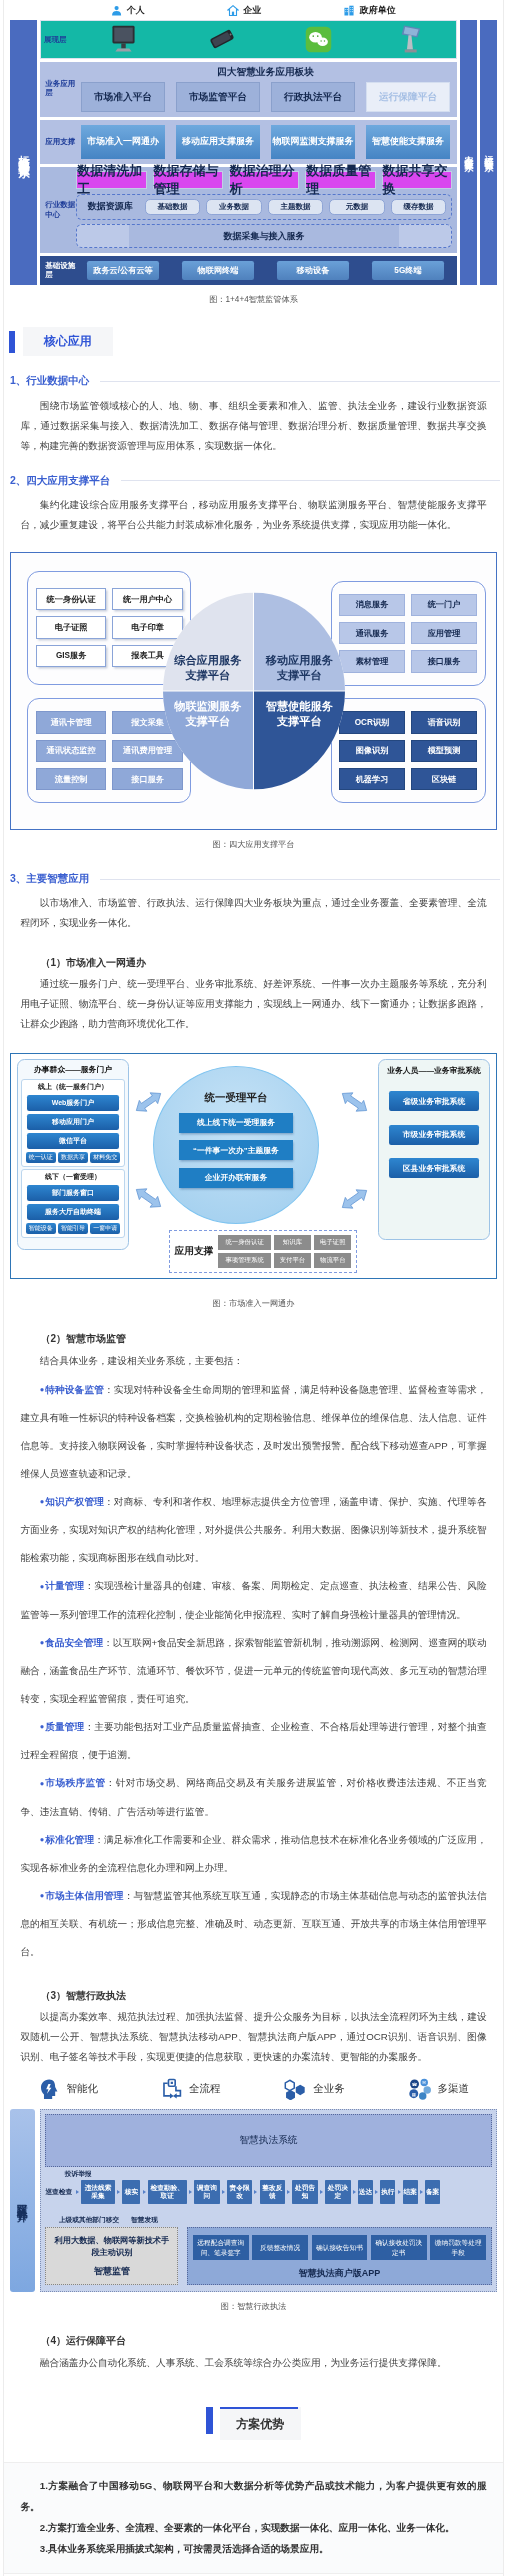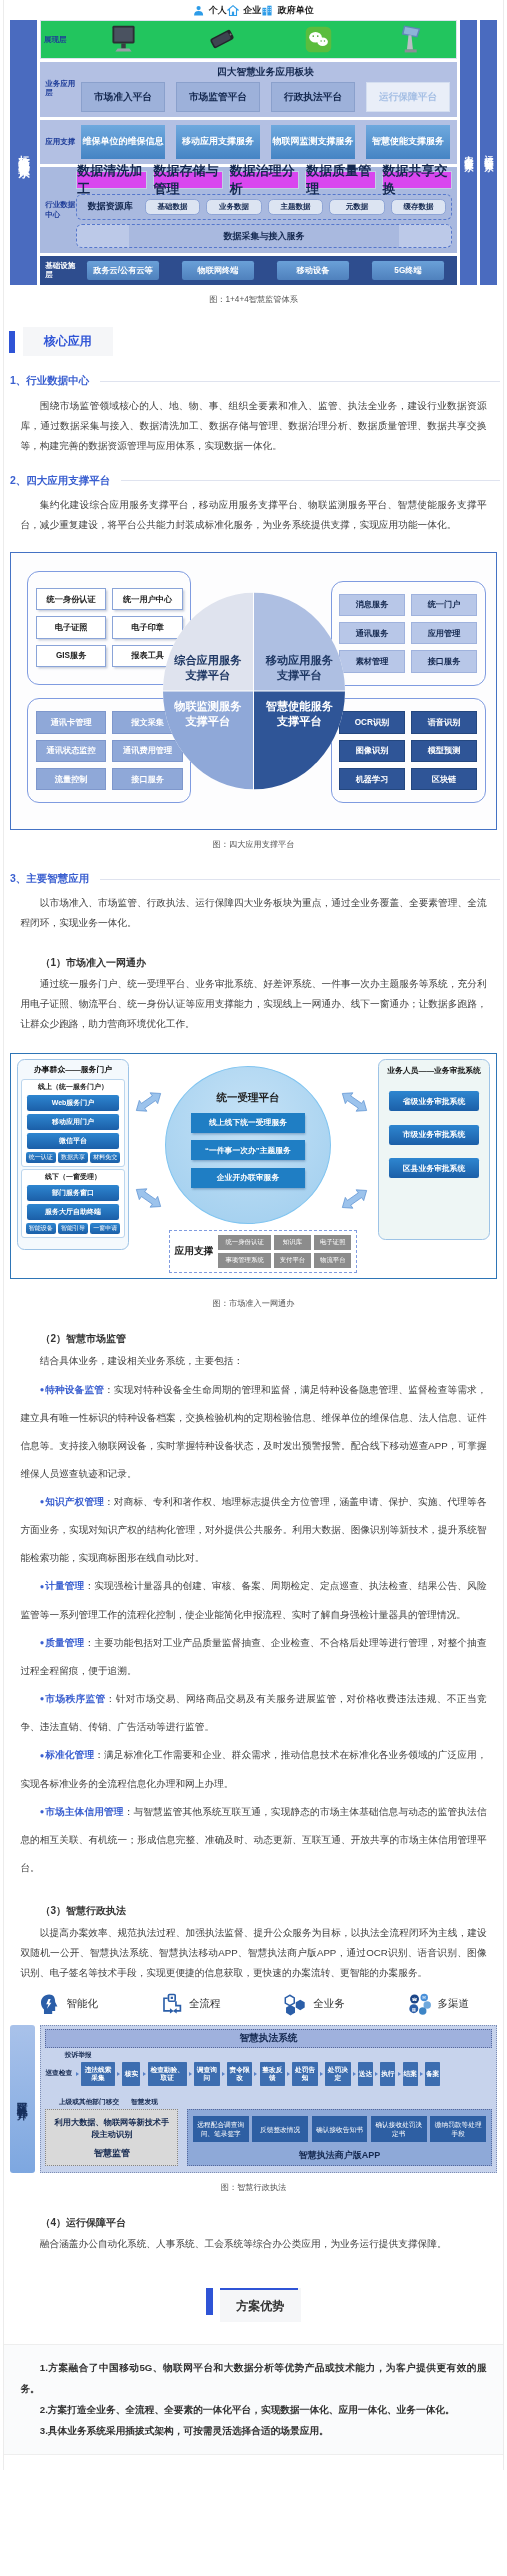--- a/index.html
+++ b/index.html
@@ -1,31 +1,31 @@
 <!DOCTYPE html>
 <html style="font-size:12px"><head>
 <meta charset="utf-8">
 <style>
   * { box-sizing:border-box; margin:0; padding:0; }
   body { width:507px; background:#fff; font-family:"Liberation Sans","DejaVu Sans",sans-serif; color:#404040; }
   .frame { width:501px; margin:0 3px; border-left:0.7px solid #ececec; border-right:0.7px solid #ececec; padding-bottom:15px; background:#fff; }
 
   
-  .users-row { display:flex; justify-content:center; padding:3.7px 0 3px; }
+  .users-row { display:flex; justify-content:center; gap:82px; padding:3.7px 0 3px; }
   .user { display:flex; align-items:center; gap:4.5px; font-size:9px; font-weight:bold; color:#1a1a1a; }
 
   
   .arch { display:flex; margin:0 6px; gap:3px; }
   .vbar { background:#4a6bbf; color:#fff; writing-mode:vertical-lr; text-orientation:upright; display:flex; align-items:center; justify-content:center; font-weight:bold; letter-spacing:1.5px; }
   .vbar.left { width:27px; font-size:11.2px; }
   .vbar.right { width:17px; font-size:9px; }
   .arch-main { flex:1; display:flex; flex-direction:column; gap:3px; }
   .band { display:flex; align-items:stretch; }
   .band-label { width:34px; color:#1f3d99; font-weight:bold; font-size:7.5px; display:flex; align-items:center; padding-left:3px; line-height:1.25; }
-  .present-band { background:#22c55e; border:0.7px solid #dde3ee; height:39px; }
+  .present-band { background:#14b8a6; border:0.7px solid #dde3ee; height:39px; }
   .devices { flex:1; display:flex; justify-content:space-around; align-items:center; }
   .biz-band { background:#b3c0e3; padding:2.2px 2.2px 4.5px; }
   .biz-inner { flex:1; }
   .biz-title { text-align:center; font-weight:bold; color:#14284f; font-size:9.7px; padding:2.2px 0 3px; }
   .biz-boxes { display:flex; gap:10.5px; padding:0 4.5px; }
   .biz-box { flex:1; background:#9db1da; border:0.7px solid #8aa0cc; height:30px; display:flex; align-items:center; justify-content:center; font-weight:bold; color:#14284f; font-size:9.7px; }
   .biz-box.ghost { background:#e9eef8; border-color:#d4def0; color:#a5bfe4; }
   .support-band { background:#b3c0e3; padding:5.2px 2.2px; }
   .support-boxes { flex:1; display:flex; gap:10.5px; padding:0 4.5px; }
   .support-box { flex:1; background:linear-gradient(#6fa9de,#4584c4); height:34px; display:flex; align-items:center; justify-content:center; color:#fff; font-weight:bold; font-size:9px; text-align:center; }
@@ -73,21 +73,21 @@
 
   
   .fig-access { position:relative; margin:19px 6px; height:226px; border:1.5px solid #2e75b6; background:#fff; }
   .acc-left { position:absolute; left:6px; top:4.5px; width:112px; height:191px; border:0.7px solid #9dc3e6; border-radius:7.5px; background:#f4f9fd; padding:3px; }
   .acc-title { font-weight:bold; font-size:7.8px; color:#111; text-align:center; padding:1.5px 0; }
   .acc-sec { border:0.7px solid #bcd6ee; background:#fff; border-radius:3px; margin-top:2.2px; padding:1.5px 2.2px 2.2px; }
   .acc-sec-title { font-size:7px; font-weight:bold; color:#222; text-align:center; }
   .acc-bar { background:linear-gradient(#2e86d0,#1b5fa8); color:#fff; font-size:7px; font-weight:bold; text-align:center; border-radius:2.2px; padding:3px 0.7px; margin:3px 3px 0; }
   .acc-chips { display:flex; gap:2.2px; margin:3.7px 1.5px 0.7px; }
   .acc-chip { flex:1; background:linear-gradient(#2e86d0,#1b5fa8); color:#fff; font-size:6px; border-radius:2.2px; text-align:center; padding:1.5px 0; line-height:1.3; }
-  .acc-circle { position:absolute; left:154px; top:12px; width:166px; height:158px; border-radius:50%; background:radial-gradient(circle at 50% 35%,#c5e2f6,#9ecdee); border:1.5px solid #7fc4f0; text-align:center; }
+  .acc-circle { position:absolute; left:142px; top:12px; width:166px; height:158px; border-radius:50%; background:radial-gradient(circle at 50% 35%,#c5e2f6,#9ecdee); border:1.5px solid #7fc4f0; text-align:center; }
   .acc-circle-title { font-weight:bold; font-size:10.5px; color:#222; margin-top:24px; }
   .acc-cbox { width:114px; margin:7.5px auto 0; background:#1f7ec4; color:#fff; font-size:7.8px; font-weight:bold; padding:4.5px 1.5px; box-shadow:0.7px 1.5px 2.2px rgba(30,70,120,.4); }
   .acc-right { position:absolute; right:6px; top:4.5px; width:112px; height:181px; border:0.7px solid #9dc3e6; border-radius:7.5px; background:#eef6f5; padding:3.7px; }
   .acc-right .acc-bar { margin:13.5px 6px 0; padding:4.5px 0.7px; font-size:7.8px; }
   .acc-dashed { position:absolute; left:158px; top:176px; width:188px; height:43px; border:1.5px dashed #7f9be0; padding:3px 4.5px; display:flex; align-items:center; gap:5.2px; background:#fff; }
   .acc-sup-label { font-weight:bold; font-size:9.7px; color:#222; white-space:nowrap; }
   .acc-sup-grid { flex:1; display:grid; grid-template-columns:1.4fr 1fr 1fr; gap:3px; }
   .acc-sup-chip { background:#8c8c8c; color:#fff; font-size:6.4px; text-align:center; padding:3px 0.7px; }
   .dbl-arrow { position:absolute; width:33px; height:18px; }
   .dbl-arrow svg { width:100%; height:100%; }
@@ -97,21 +97,21 @@
   .bullet .dot { color:#3a5fd0; font-size:7.5px; vertical-align:0.7px; margin-right:0.7px; }
   .bullet .term { color:#3a5fd0; font-weight:bold; }
   .intro-line { font-size:9.7px; line-height:22.4px; margin:3px 16.4px; text-indent:2em; }
 
   
   .feat-row { display:flex; justify-content:space-between; margin:10.5px 34px 9px; }
   .feat { display:flex; align-items:center; gap:6px; font-size:10.5px; color:#333; }
   .fig-enforce { display:flex; margin:4.5px 6px; gap:4.5px; }
   .enf-side { width:25.4px; border-radius:3px; background:linear-gradient(#a9c2ea,#7da7e0); color:#17305e; font-weight:bold; writing-mode:vertical-lr; text-orientation:upright; display:flex; align-items:center; justify-content:center; font-size:10.5px; letter-spacing:1.5px; }
   .enf-main { flex:1; background:#c7d3ec; border:0.7px dotted #7c8db4; padding:3.7px 4.5px 6px; }
-  .enf-sys { background:#9fb1dd; border:0.7px dotted #56679a; text-align:center; font-weight:bold; color:#14284f; padding:2px; font-size:9.7px; }
+  .enf-sys { background:#9fb1dd; border:0.7px dotted #56679a; text-align:center; font-weight:normal; color:#14284f; padding:19px; font-size:9.7px; }
   .enf-app { background:#8ca3d6; border:0.7px dotted #56679a; margin:4.5px 9px; text-align:center; font-weight:bold; color:#14284f; padding:2.2px; font-size:9px; }
   .enf-srcs { display:flex; font-size:6.7px; font-weight:bold; color:#14284f; margin:3px 0 1.5px 19.4px; gap:10.5px; }
   .enf-flow { display:flex; align-items:stretch; gap:2.2px; margin:1.5px 0 0; }
   .flow-arrow { align-self:center; width:0; height:0; border-top:2.2px solid transparent; border-bottom:2.2px solid transparent; border-left:3px solid #5580c8; flex:none; }
   .flow-box { background:#3c6db0; color:#fff; font-size:6.7px; font-weight:bold; text-align:center; padding:3.7px 0.7px; display:flex; align-items:center; justify-content:center; line-height:1.25; border-radius:0.7px; }
   .src-label { font-size:6.7px; font-weight:bold; color:#14284f; align-self:center; white-space:nowrap; margin-right:1.5px; }
   .enf-bottom { display:flex; gap:9px; margin-top:12px; align-items:flex-end; }
   .enf-bl { width:133px; }
   .enf-bl-labels { display:flex; gap:12px; font-size:6.7px; font-weight:bold; color:#14284f; margin:0 0 2.2px 13.5px; }
   .smart-box { background:#d9d9d9; border:0.7px dotted #858585; text-align:center; padding:6.7px 4.5px 5.2px; font-size:8.2px; font-weight:bold; color:#14284f; line-height:1.5; }
@@ -217,21 +217,21 @@
             <div class="biz-box">市场监管平台</div>
             <div class="biz-box">行政执法平台</div>
             <div class="biz-box ghost">运行保障平台</div>
           </div>
         </div>
       </div>
 
       <div class="band support-band">
         <div class="band-label">应用支撑</div>
         <div class="support-boxes">
-          <div class="support-box">维保单位的维保信息</div>
+          <div class="support-box">市场准入一网通办</div>
           <div class="support-box">移动应用支撑服务</div>
           <div class="support-box">物联网监测支撑服务</div>
           <div class="support-box">智慧使能支撑服务</div>
         </div>
       </div>
 
       <div class="band data-band">
         <div class="band-label">行业数据中心</div>
         <div class="data-inner">
           <div class="data-row1">
@@ -411,20 +411,21 @@
     </div>
   </div>
   <div class="fig-caption">图：市场准入一网通办</div>
 
   <div class="sub-heading">（2）智慧市场监管</div>
   <p class="intro-line">结合具体业务，建设相关业务系统，主要包括：</p>
 
   <p class="bullet"><span class="dot">●</span><span class="term">特种设备监管</span><span>：实现对特种设备全生命周期的管理和监督，满足特种设备隐患管理、监督检查等需求，建立具有唯一性标识的特种设备档案，交换检验机构的定期检验信息、维保单位的维保信息、法人信息、证件信息等。支持接入物联网设备，实时掌握特种设备状态，及时发出预警报警。配合线下移动巡查APP，可掌握维保人员巡查轨迹和记录。</span></p>
   <p class="bullet"><span class="dot">●</span><span class="term">知识产权管理</span><span>：对商标、专利和著作权、地理标志提供全方位管理，涵盖申请、保护、实施、代理等各方面业务，实现对知识产权的结构化管理，对外提供公共服务。利用大数据、图像识别等新技术，提升系统智能检索功能，实现商标图形在线自动比对。</span></p>
   <p class="bullet"><span class="dot">●</span><span class="term">计量管理</span><span>：实现强检计量器具的创建、审核、备案、周期检定、定点巡查、执法检查、结果公告、风险监管等一系列管理工作的流程化控制，使企业能简化申报流程、实时了解自身强检计量器具的管理情况。</span></p>
+  <p class="bullet"><span class="dot">●</span><span class="term">食品安全管理</span><span>：以互联网+食品安全新思路，探索智能监管新机制，推动溯源网、检测网、巡查网的联动融合，涵盖食品生产环节、流通环节、餐饮环节，促进一元单元的传统监管向现代高效、多元互动的智慧治理转变，实现全程监管留痕，责任可追究。</span></p>
   <p class="bullet"><span class="dot">●</span><span class="term">质量管理</span><span>：主要功能包括对工业产品质量监督抽查、企业检查、不合格后处理等进行管理，对整个抽查过程全程留痕，便于追溯。</span></p>
   <p class="bullet"><span class="dot">●</span><span class="term">市场秩序监管</span><span>：针对市场交易、网络商品交易及有关服务进展监管，对价格收费违法违规、不正当竞争、违法直销、传销、广告活动等进行监管。</span></p>
   <p class="bullet"><span class="dot">●</span><span class="term">标准化管理</span><span>：满足标准化工作需要和企业、群众需求，推动信息技术在标准化各业务领域的广泛应用，实现各标准业务的全流程信息化办理和网上办理。</span></p>
   <p class="bullet"><span class="dot">●</span><span class="term">市场主体信用管理</span><span>：与智慧监管其他系统互联互通，实现静态的市场主体基础信息与动态的监管执法信息的相互关联、有机统一；形成信息完整、准确及时、动态更新、互联互通、开放共享的市场主体信用管理平台。</span></p>
 
   <div class="sub-heading">（3）智慧行政执法</div>
   <p class="para" style="margin-top:0; margin-bottom:7.5px;">以提高办案效率、规范执法过程、加强执法监督、提升公众服务为目标，以执法全流程闭环为主线，建设双随机一公开、智慧执法系统、智慧执法移动APP、智慧执法商户版APP，通过OCR识别、语音识别、图像识别、电子签名等技术手段，实现更便捷的信息获取，更快速的办案流转、更智能的办案服务。</p>
 
   <div class="feat-row">
     <div class="feat">

